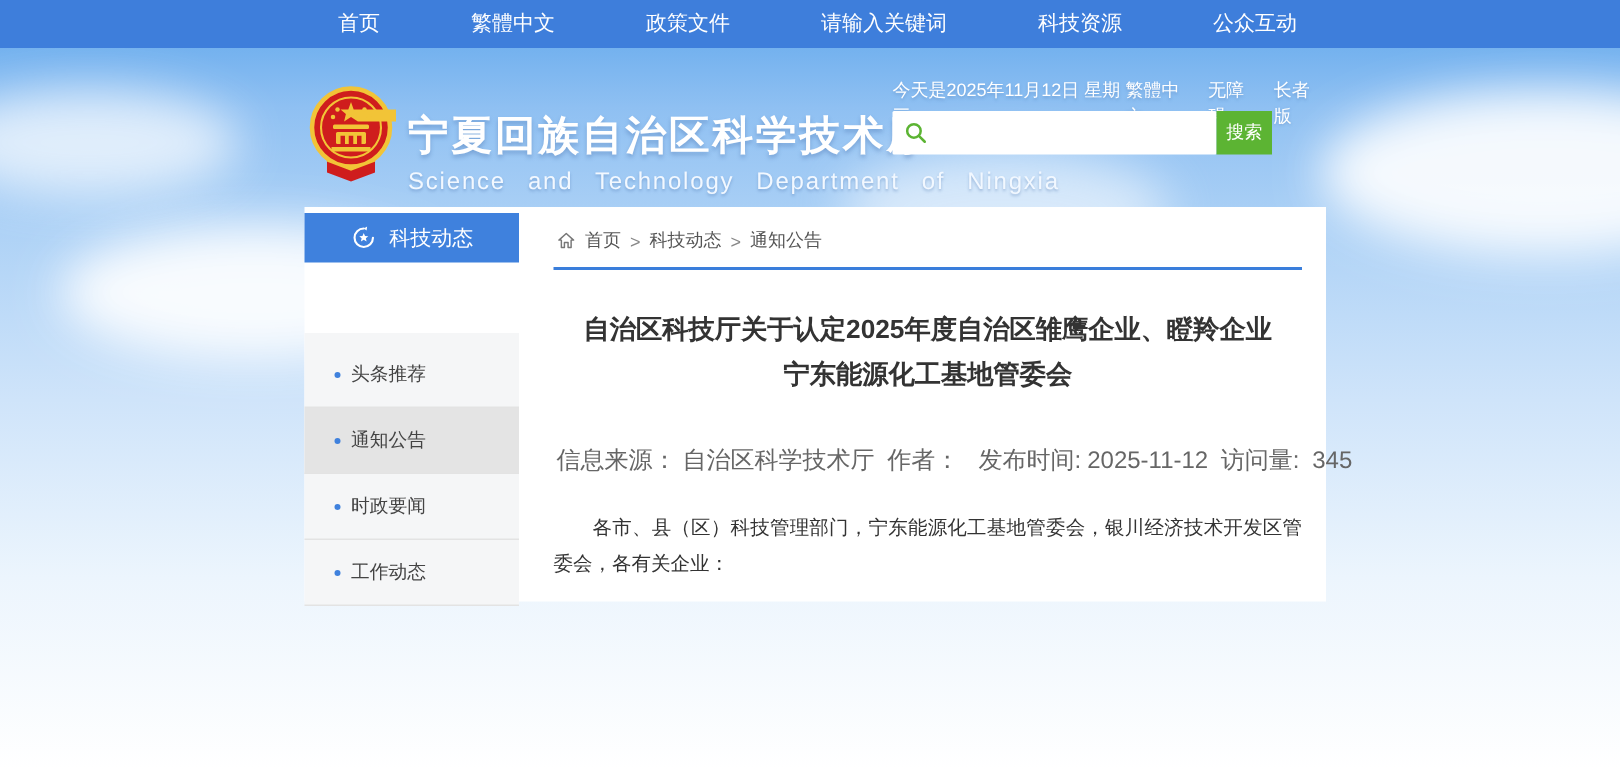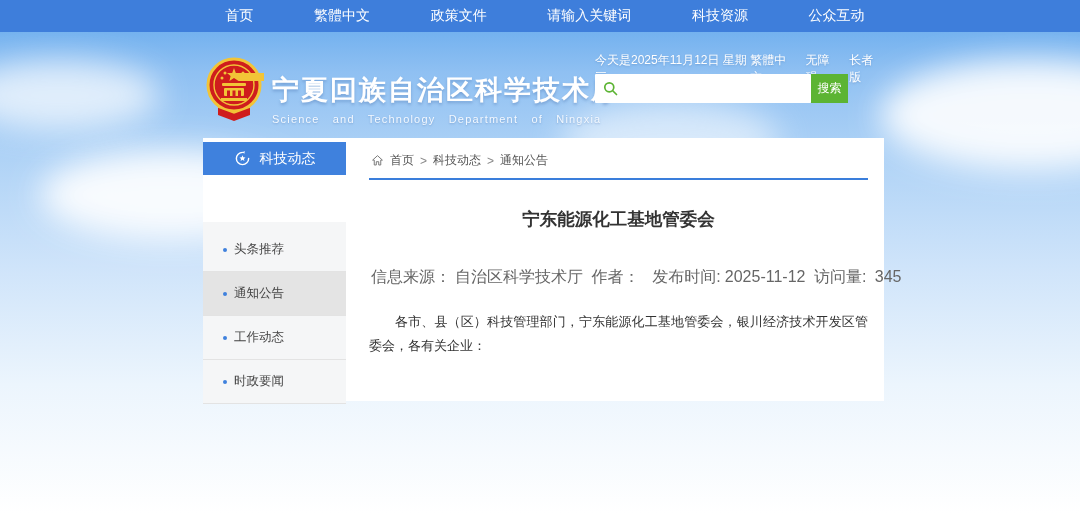--- a/index.html
+++ b/index.html
@@ -32,21 +32,21 @@
   .nav-item { color:#fff; font-size:14px; cursor:pointer; white-space:nowrap; }
 
   
   .logo { position:absolute; left:204px; top:57px; z-index:4; }
   .brand { position:absolute; left:272px; top:72px; z-index:4; }
   .site-title {
     color:#fff; font-size:27px; font-weight:bold; letter-spacing:2px;
     text-shadow:0 2px 3px rgba(70,110,170,.4); white-space:nowrap;
   }
   .site-subtitle {
-    color:#f2f8ff; font-size:11px; letter-spacing:1.2px; word-spacing:9px;
+    color:#f2f8ff; font-size:16px; letter-spacing:1.2px; word-spacing:9px;
     margin-top:5px; white-space:nowrap; text-shadow:0 1px 2px rgba(70,110,170,.4);
   }
   .utility {
     position:absolute; left:595px; top:52px; width:288px; z-index:4;
     display:flex; justify-content:space-between; align-items:center;
     color:#fff; font-size:12px; text-shadow:0 1px 2px rgba(70,110,170,.35);
   }
   .lang-links { display:flex; gap:10px; }
   .lang-links span { cursor:pointer; }
   .searchbar {
@@ -185,43 +185,44 @@
       <div class="side-item">
         <span class="bullet"></span>
         <span>头条推荐</span>
       </div>
       <div class="side-item active">
         <span class="bullet"></span>
         <span>通知公告</span>
       </div>
       <div class="side-item">
         <span class="bullet"></span>
+        <span>时政要闻</span>
+      </div>
+      <div class="side-item">
+        <span class="bullet"></span>
         <span>工作动态</span>
-      </div>
-      <div class="side-item">
-        <span class="bullet"></span>
-        <span>时政要闻</span>
       </div>
     </div>
   </div>
 
   <div class="main">
 
     <div class="crumbs">
       <svg width="13" height="13" viewBox="0 0 16 16">
         <path d="M8 2 L14 7.5 H12 V13.5 H9.5 V9.5 H6.5 V13.5 H4 V7.5 H2 Z" fill="none" stroke="#777" stroke-width="1.2" stroke-linejoin="round"></path>
       </svg>
       <span class="crumb">首页</span>
       <span class="crumb-sep">&gt;</span>
       <span class="crumb">科技动态</span>
       <span class="crumb-sep">&gt;</span>
       <span class="crumb">通知公告</span>
     </div>
 
     <div class="article-title">
+      <div>自治区科技厅关于认定2025年度自治区雏鹰企业、瞪羚企业</div>
       <div>宁东能源化工基地管委会</div>
     </div>
 
     <div class="meta">
       <span>信息来源：</span><span>自治区科学技术厅</span>
       <span>作者：</span>&nbsp;
       <span>发布时间:</span><span>2025-11-12</span>
       <span>访问量:</span> <span>345</span>
     </div>
 

